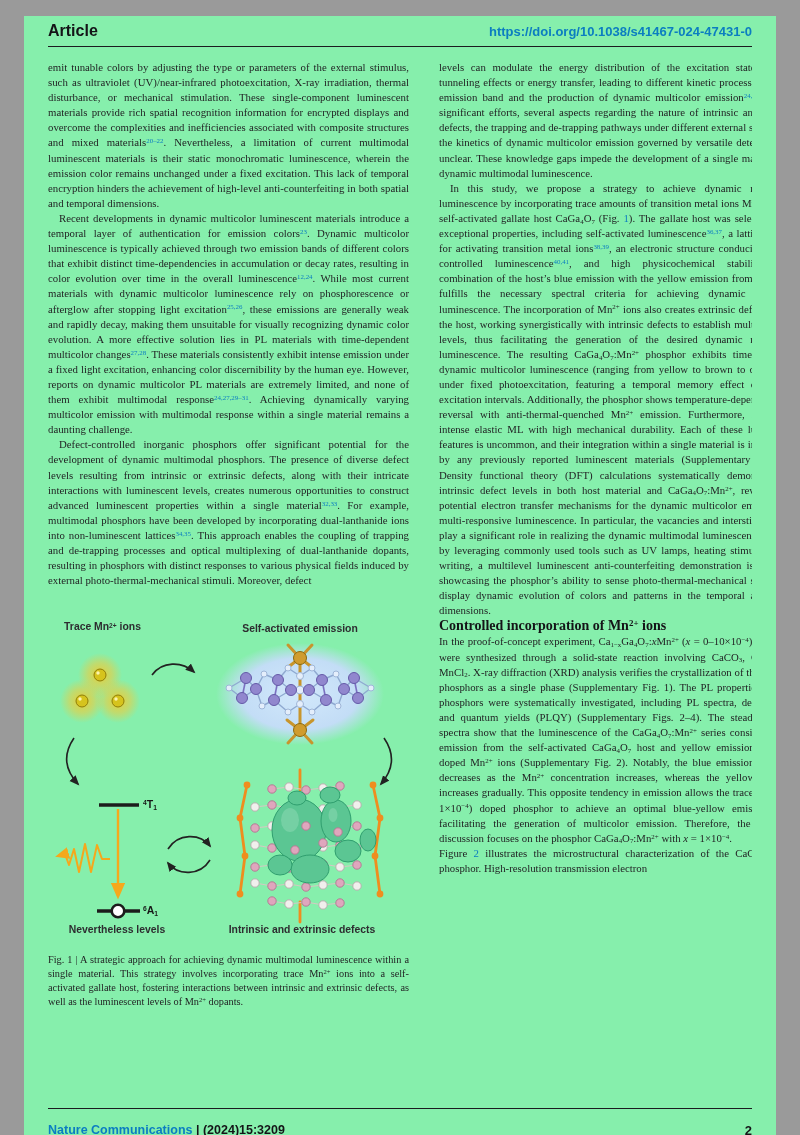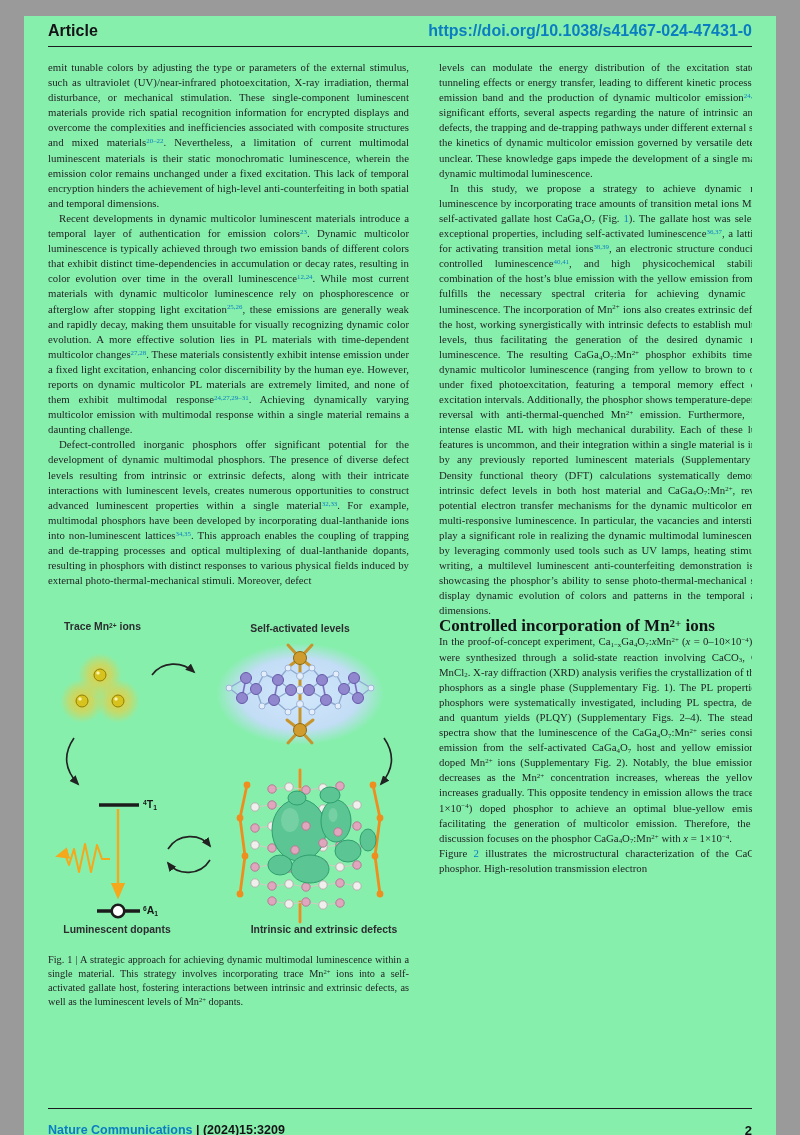--- a/index.html
+++ b/index.html
@@ -1,29 +1,29 @@
 <!DOCTYPE html>
 <html><head>
 <meta charset="utf-8">
 <style>
   html,body{margin:0;padding:0;background:#9a9a9a;}
   .page{position:relative;width:752px;height:1135px;background:#86efac;margin:16px auto;overflow:hidden;
         font-family:"Liberation Serif","DejaVu Serif",serif;color:#1f1f21;}
   
   .header{position:absolute;top:6px;left:24px;right:24px;display:flex;justify-content:space-between;align-items:baseline;}
   .article-label{font-family:"Liberation Sans","DejaVu Sans",sans-serif;font-weight:bold;font-size:16px;color:#141417;}
-  .doi{font-family:"Liberation Sans","DejaVu Sans",sans-serif;font-size:16px;color:#0b7dc1;text-decoration:none;font-weight:bold;}
+  .doi{font-family:"Liberation Sans","DejaVu Sans",sans-serif;font-size:13px;color:#0b7dc1;text-decoration:none;font-weight:bold;}
   .header-rule{position:absolute;top:30px;left:24px;right:24px;border-top:1.6px solid #1b1b1f;}
   
   .columns{position:absolute;top:44px;left:24px;right:24px;bottom:50px;display:flex;gap:30px;overflow:hidden;}
   .col{width:361px;flex:0 0 361px;font-size:10.8px;line-height:15.1px;text-align:justify;}
   .col p{margin:0;}
   .col p.indent{text-indent:11px;}
   h2.results{font-size:15px;line-height:19px;margin:9px 0 2px;font-weight:bold;color:#141417;}
-  h3.subhead{font-size:17px;line-height:15px;margin:0 0 1px;font-weight:bold;color:#141417;}
+  h3.subhead{font-size:14px;line-height:15px;margin:0 0 1px;font-weight:bold;color:#141417;}
   h3.subhead.spaced{margin-top:13px;}
   
   .seg-ref{color:#0b7dc1;font-size:.64em;position:relative;top:-.45em;line-height:0;}
   .seg-sup{font-size:.64em;position:relative;top:-.45em;line-height:0;}
   .seg-sub{font-size:.64em;position:relative;top:.25em;line-height:0;}
   .seg-blue{color:#0b7dc1;}
   .seg-b{font-weight:normal;}
   .seg-i{font-style:italic;}
   
   figure{margin:30px 0 0 0;}
@@ -282,25 +282,25 @@
               <g fill="#dfa6bd" stroke="#b27d94" stroke-width="1">
                 <circle cx="258" cy="208" r="4.2"></circle>
                   <circle cx="275" cy="225" r="4.2"></circle>
                 <circle cx="247" cy="232" r="4.2"></circle>
                   <circle cx="290" cy="214" r="4.2"></circle>
               </g>
             </g>
           </svg>
 
           <div class="fig-label" style="left:2px;top:3px;width:105px;">Trace Mn<span class="seg-sup">2+</span> ions</div>
-          <div class="fig-label" style="left:162px;top:5px;width:180px;">Self-activated levels</div>
+          <div class="fig-label" style="left:162px;top:5px;width:180px;">Self-activated emission</div>
           <div class="lvl-label" style="left:95px;top:179px;"><span class="seg-sup">4</span>T<span class="seg-sub">1</span></div>
           <div class="lvl-label" style="left:95px;top:285px;"><span class="seg-sup">6</span>A<span class="seg-sub">1</span></div>
-          <div class="fig-label" style="left:8px;top:306px;width:122px;">Luminescent dopants</div>
-          <div class="fig-label" style="left:176px;top:306px;width:200px;">Intrinsic and extrinsic defects</div>
+          <div class="fig-label" style="left:8px;top:306px;width:122px;">Nevertheless levels</div>
+          <div class="fig-label" style="left:154px;top:306px;width:200px;">Intrinsic and extrinsic defects</div>
         </div>
         <figcaption><span class="seg-b">Fig. 1 | A strategic approach for achieving dynamic multimodal luminescence within a single material. </span>This strategy involves incorporating trace Mn<span class="seg-sup">2+</span> ions into a self-activated gallate host, fostering interactions between intrinsic and extrinsic defects, as well as the luminescent levels of Mn<span class="seg-sup">2+</span> dopants.</figcaption>
       </figure>
     </div>
 
     <div class="col">
       <p>levels can modulate the energy distribution of the excitation states through tunneling effects or energy transfer, leading to different kinetic processes for each emission band and the production of dynamic multicolor emission<span class="seg-ref">24,31</span>. Despite significant efforts, several aspects regarding the nature of intrinsic and extrinsic defects, the trapping and de-trapping pathways under different external stimuli, and the kinetics of dynamic multicolor emission governed by versatile detects remain unclear. These knowledge gaps impede the development of a single material with dynamic multimodal luminescence.</p>
       <p class="indent">In this study, we propose a strategy to achieve dynamic multimodal luminescence by incorporating trace amounts of transition metal ions Mn<span class="seg-sup">2+</span> into the self-activated gallate host CaGa<span class="seg-sub">4</span>O<span class="seg-sub">7</span> (Fig. <span class="seg-blue">1</span>). The gallate host was selected for its exceptional properties, including self-activated luminescence<span class="seg-ref">36,37</span>, a lattice suitable for activating transition metal ions<span class="seg-ref">38,39</span>, an electronic structure conducive to trap-controlled luminescence<span class="seg-ref">40,41</span>, and high physicochemical stability<span class="seg-ref">42</span>. The combination of the host’s blue emission with the yellow emission from Mn<span class="seg-sup">2+</span> ions fulfills the necessary spectral criteria for achieving dynamic multicolor luminescence. The incorporation of Mn<span class="seg-sup">2+</span> ions also creates extrinsic defects within the host, working synergistically with intrinsic defects to establish multiple defect levels, thus facilitating the generation of the desired dynamic multimodal luminescence. The resulting CaGa<span class="seg-sub">4</span>O<span class="seg-sub">7</span>:Mn<span class="seg-sup">2+</span> phosphor exhibits time-dependent dynamic multicolor luminescence (ranging from yellow to brown to cool white) under fixed photoexcitation, featuring a temporal memory effect on the re-excitation intervals. Additionally, the phosphor shows temperature-dependent color reversal with anti-thermal-quenched Mn<span class="seg-sup">2+</span> emission. Furthermore, it displays intense elastic ML with high mechanical durability. Each of these luminescent features is uncommon, and their integration within a single material is inaccessible by any previously reported luminescent materials (Supplementary Table 1). Density functional theory (DFT) calculations systematically demonstrate the intrinsic defect levels in both host material and CaGa<span class="seg-sub">4</span>O<span class="seg-sub">7</span>:Mn<span class="seg-sup">2+</span>, revealing the potential electron transfer mechanisms for the dynamic multicolor emission and multi-responsive luminescence. In particular, the vacancies and interstitial defects play a significant role in realizing the dynamic multimodal luminescence. Finally, by leveraging commonly used tools such as UV lamps, heating stimuli and pen writing, a multilevel luminescent anti-counterfeiting demonstration is designed, showcasing the phosphor’s ability to sense photo-thermal-mechanical stimuli and display dynamic evolution of colors and patterns in the temporal and spatial dimensions.</p>
       <h3 class="subhead">Controlled incorporation of Mn<span class="seg-sup">2+</span> ions</h3>
       <p>In the proof-of-concept experiment, Ca<span class="seg-sub">1−x</span>Ga<span class="seg-sub">4</span>O<span class="seg-sub">7</span>:<span class="seg-i">x</span>Mn<span class="seg-sup">2+</span> (<span class="seg-i">x</span> = 0–10×10<span class="seg-sup">−4</span>) phosphors were synthesized through a solid-state reaction involving CaCO<span class="seg-sub">3</span>, Ga<span class="seg-sub">2</span>O<span class="seg-sub">3</span> and MnCl<span class="seg-sub">2</span>. X-ray diffraction (XRD) analysis verifies the crystallization of the resulting phosphors as a single phase (Supplementary Fig. 1). The PL properties of these phosphors were systematically investigated, including PL spectra, decay curves and quantum yields (PLQY) (Supplementary Figs. 2–4). The steady-state PL spectra show that the luminescence of the CaGa<span class="seg-sub">4</span>O<span class="seg-sub">7</span>:Mn<span class="seg-sup">2+</span> series consists of blue emission from the self-activated CaGa<span class="seg-sub">4</span>O<span class="seg-sub">7</span> host and yellow emission from the doped Mn<span class="seg-sup">2+</span> ions (Supplementary Fig. 2). Notably, the blue emission gradually decreases as the Mn<span class="seg-sup">2+</span> concentration increases, whereas the yellow emission increases gradually. This opposite tendency in emission allows the trace Mn<span class="seg-sup">2+</span> (<span class="seg-i">x</span> = 1×10<span class="seg-sup">−4</span>) doped phosphor to achieve an optimal blue-yellow emission ratio, facilitating the generation of multicolor emission. Therefore, the following discussion focuses on the phosphor CaGa<span class="seg-sub">4</span>O<span class="seg-sub">7</span>:Mn<span class="seg-sup">2+</span> with <span class="seg-i">x</span> = 1×10<span class="seg-sup">−4</span>.</p>

